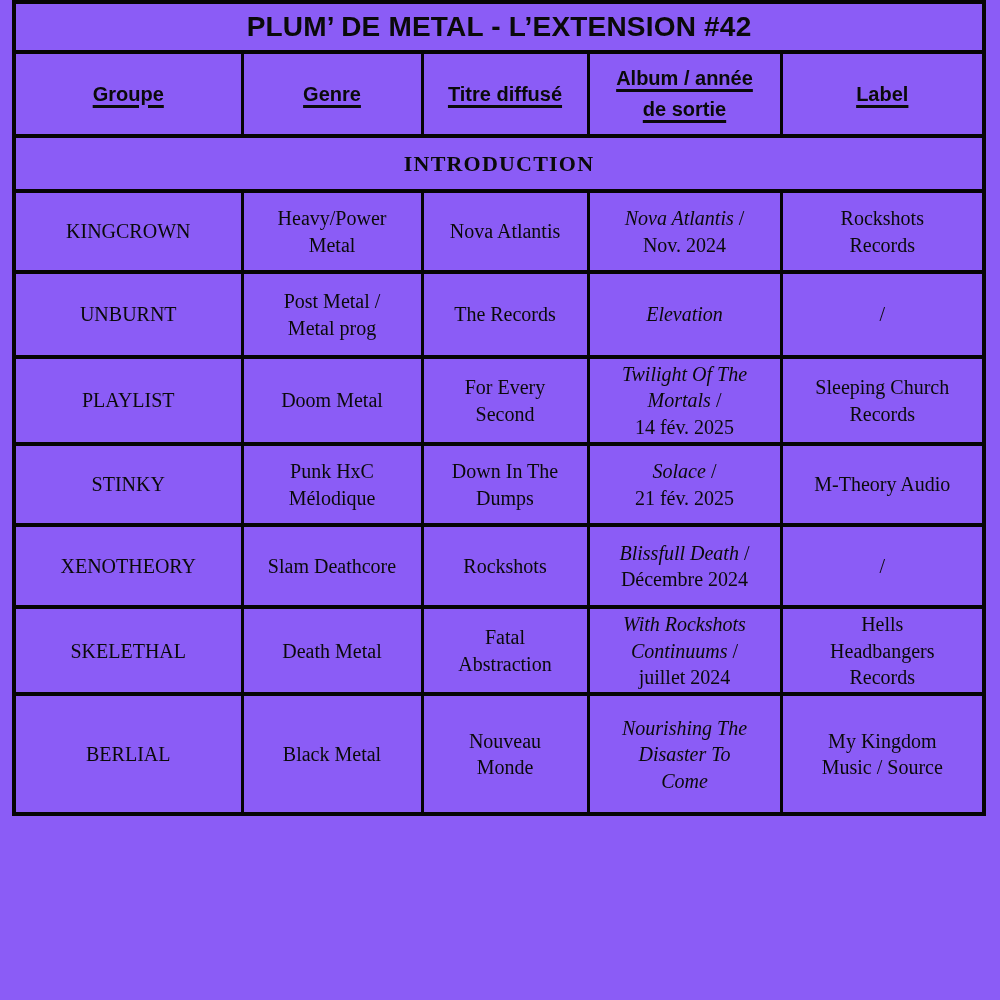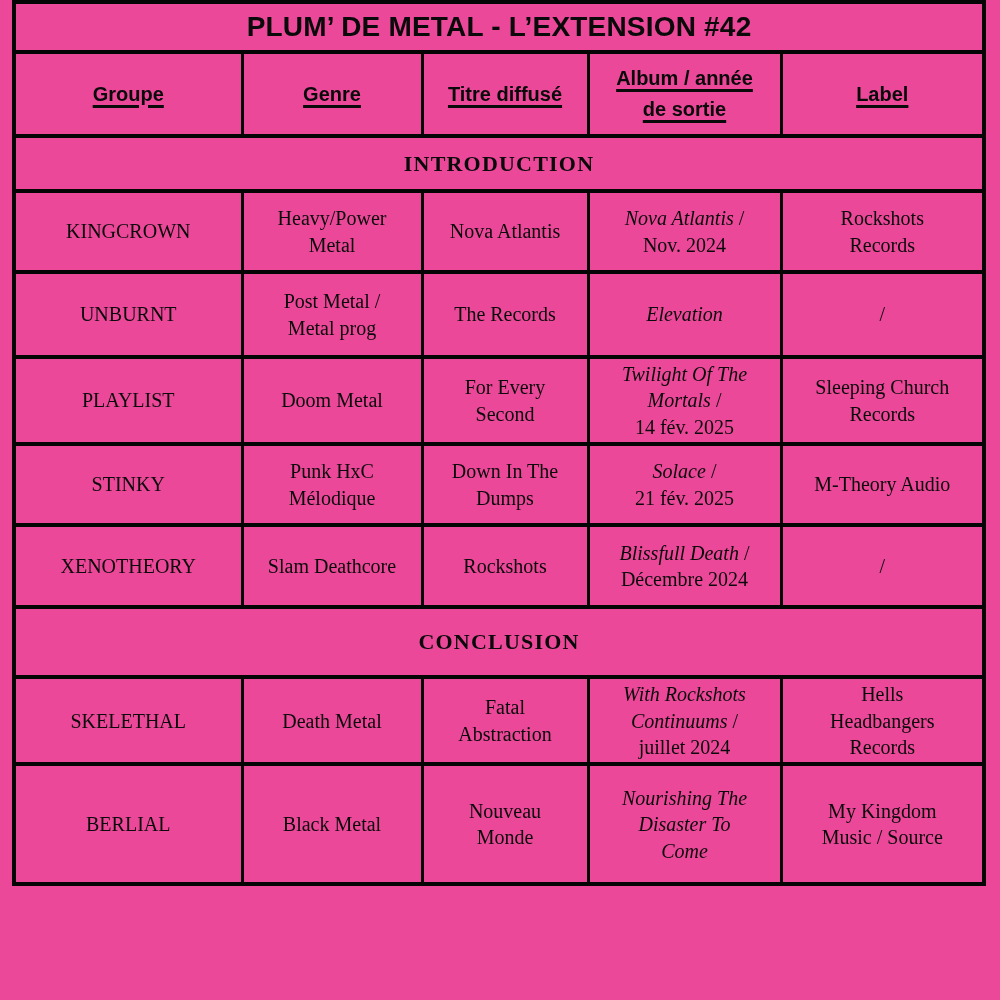--- a/index.html
+++ b/index.html
@@ -7,21 +7,21 @@
     padding: 0;
     width: 1000px;
     height: 1000px;
     overflow: hidden;
     background: #ffffff;
   }
   .sheet {
     position: relative;
     width: 1000px;
     height: 1000px;
-    background: #ec4899;
+    background: #8b5cf6;
   }
   table.playlist {
     position: absolute;
     left: 12px;
     top: 0;
     width: 970px;
     border-collapse: collapse;
     table-layout: fixed;
     border: 4px solid #050505;
     color: #0a0a0a;
@@ -163,23 +163,20 @@
 
     <tr class="data-row r-xeno">
       <td class="pre">XENOTHEORY</td>
       <td class="pre">Slam Deathcore</td>
       <td class="pre">Rockshots</td>
       <td><span class="album-title pre">Blissfull Death</span><span class="album-rest pre"> /
 Décembre 2024</span></td>
       <td class="pre">/</td>
     </tr>
 
-    <tr class="section-row conclusion">
-      <td colspan="5">CONCLUSION</td>
-    </tr>
 
     <tr class="data-row r-skelethal">
       <td class="pre">SKELETHAL</td>
       <td class="pre">Death Metal</td>
       <td class="pre">Fatal
 Abstraction</td>
       <td><span class="album-title pre">With Rockshots
 Continuums</span><span class="album-rest pre"> /
 juillet 2024</span></td>
       <td class="pre">Hells

